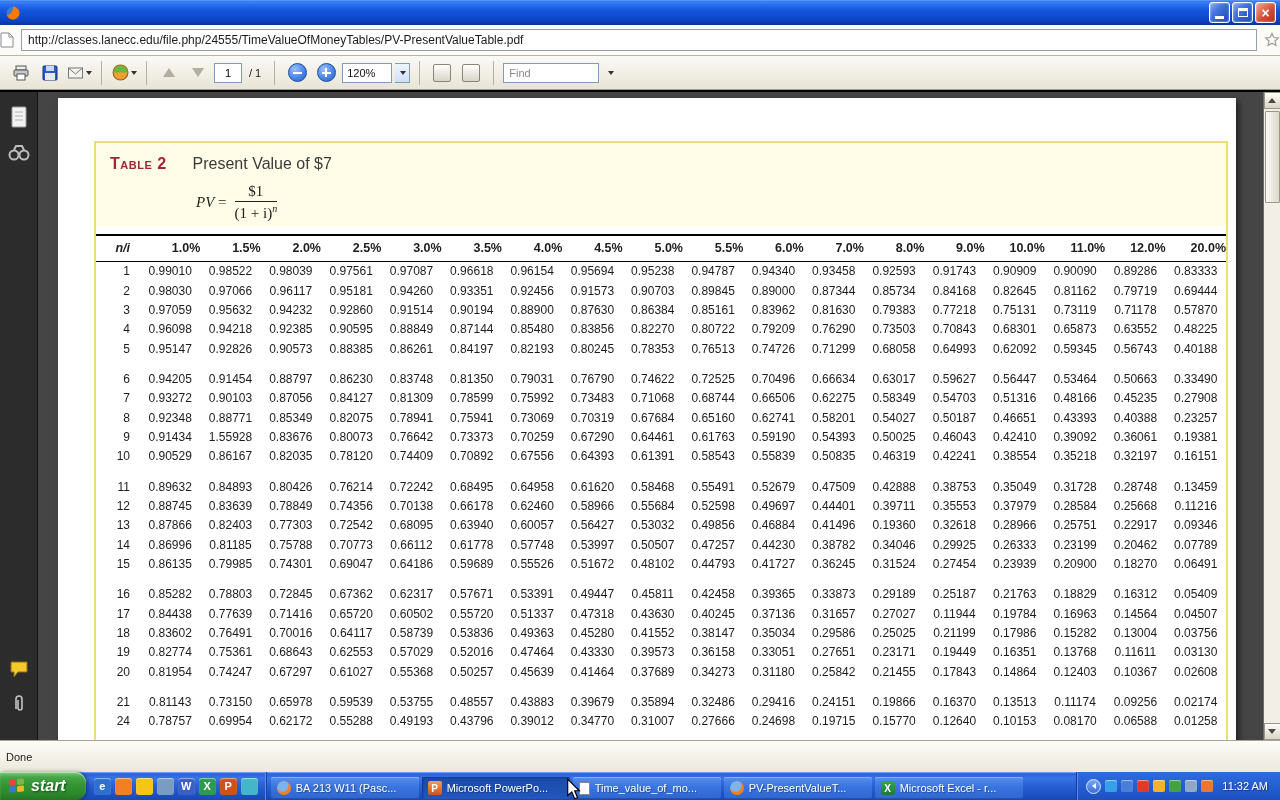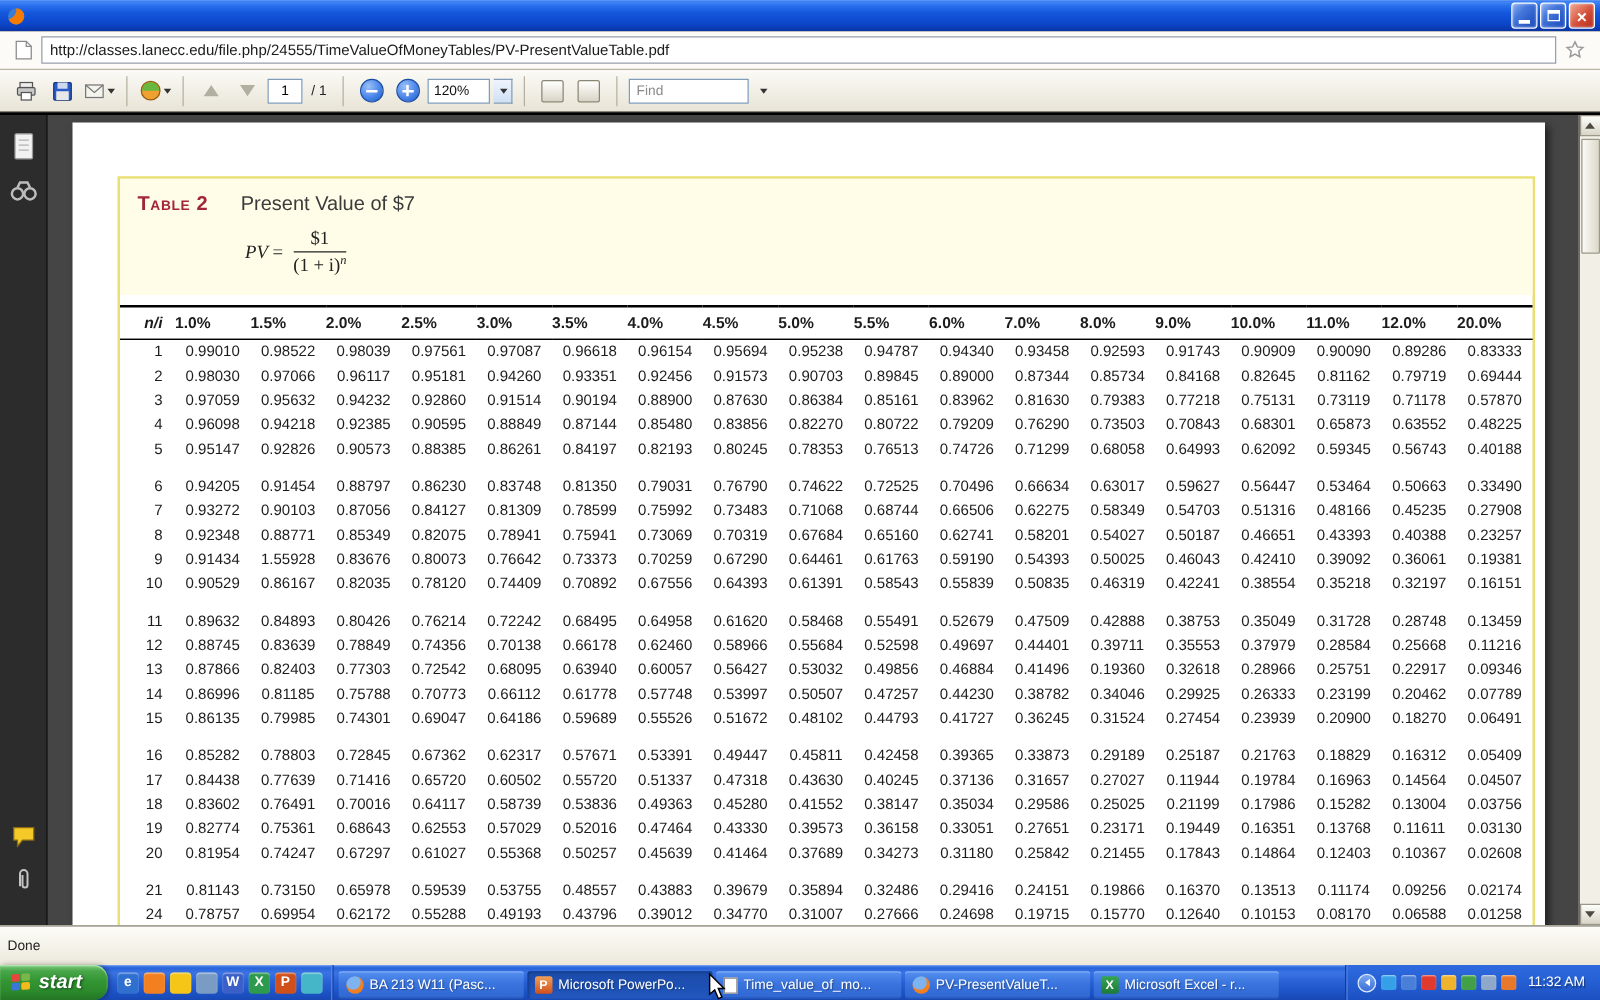--- a/index.html
+++ b/index.html
@@ -15,21 +15,21 @@
   .win-buttons { display:flex; gap:2px; }
   .win-btn { width:21px; height:21px; border:1px solid #fff; border-radius:3px; position:relative;
     background:linear-gradient(135deg,#8fb0ef 0%,#4679dc 35%,#2e5fcb 65%,#1f4cba 100%);
     box-shadow:inset 0 0 2px rgba(255,255,255,.7); display:flex; align-items:center; justify-content:center; }
   .win-btn.close { background:linear-gradient(135deg,#f2ab93 0%,#e0715a 35%,#cf4934 60%,#b33020 100%); }
   .glyph-min { width:9px; height:3px; background:#fff; align-self:flex-end; margin:0 auto 3px auto; }
   .glyph-max { width:10px; height:9px; border:1px solid #fff; border-top:3px solid #fff; }
   .glyph-close { color:#fff; font-size:14px; font-weight:bold; line-height:1; }
 
   
-  .addressbar { height:31px; background:#fcfbf8; border-bottom:1px solid #b9b5a4; display:flex; align-items:center; padding:0 12px; gap:7px; }
+  .addressbar { height:31px; background:#fcfbf8; border-bottom:1px solid #b9b5a4; display:flex; align-items:center; padding:0 0; gap:7px; }
   .url-field { flex:1; height:22px; border:1px solid #96a0ac; background:#fff; display:flex; align-items:center; padding:0 6px; font-size:12px; color:#1a1a1a; overflow:hidden; white-space:nowrap; }
 
   
   .pdf-toolbar { height:34px; background:linear-gradient(#fbfaf6,#e8e4d6); border-bottom:1px solid #a39f8e; display:flex; align-items:center; padding:0 8px; gap:3px; }
   .tb-btn { height:26px; min-width:26px; display:flex; align-items:center; justify-content:center; border-radius:2px; }
   .tb-sep { width:1px; height:24px; background:#b5b1a0; margin:0 6px; }
   .dd-arrow { width:0; height:0; border-left:3px solid transparent; border-right:3px solid transparent; border-top:4px solid #333; margin-left:2px; }
   .tri-up-dis { width:0; height:0; border-left:6px solid transparent; border-right:6px solid transparent; border-bottom:9px solid #b2aea0; }
   .tri-down-dis { width:0; height:0; border-left:6px solid transparent; border-right:6px solid transparent; border-top:9px solid #b2aea0; }
   .page-input { width:28px; height:20px; border:1px solid #7f9db9; background:#fff; font-size:11px; text-align:center; font-family:"Liberation Sans",sans-serif; }
@@ -55,33 +55,33 @@
   
   .scrollbar { width:17px; background:#f2f0e6; border-left:1px solid #6a6a6a; display:flex; flex-direction:column; align-items:center; }
   .scroll-btn { width:17px; height:17px; background:linear-gradient(#fdfdfa,#d9d5c7); border:1px solid #9b9789; display:flex; align-items:center; justify-content:center; }
   .s-tri-up { width:0; height:0; border-left:4px solid transparent; border-right:4px solid transparent; border-bottom:5px solid #4c4a40; }
   .s-tri-down { width:0; height:0; border-left:4px solid transparent; border-right:4px solid transparent; border-top:5px solid #4c4a40; }
   .scroll-thumb { width:15px; height:92px; margin-top:2px; background:linear-gradient(90deg,#fbfaf6,#dcd8ca); border:1px solid #9b9789; border-radius:1px; }
   .scroll-track-rest { flex:1; }
 
   
   .table-box { margin:43px 8px 0 36px; border:2px solid #e9df72; background:#fff; padding-bottom:8px; }
-  .box-header { background:#fffce8; padding:12px 14px 14px; }
+  .box-header { background:#fffce8; padding:12px 14px 4px; }
   .box-title-row { display:flex; align-items:baseline; gap:26px; }
   .tbl-label { font-variant:small-caps; font-weight:bold; color:#a32638; font-size:16px; letter-spacing:.5px; }
   .tbl-title { font-size:16px; color:#3b3b3b; font-weight:500; }
   .formula { margin:10px 0 0 86px; font-family:"Liberation Serif", serif; font-size:15px; color:#222; display:flex; align-items:center; gap:8px; }
   .formula .lhs i { font-style:italic;font-family:Liberation Serif, serif; }
   .frac { display:inline-flex; flex-direction:column; text-align:center; }
   .frac .num { border-bottom:1px solid #222; padding:0 8px 1px; }
   .frac .den { padding-top:1px; }
   .frac sup { font-size:10px; font-style:italic; }
 
   table.pv { width:100%; border-collapse:collapse; table-layout:fixed; margin-top:8px; font-size:12px; color:#1c1c1c; }
-  table.pv thead th { border-top:2px solid #000; border-bottom:1px solid #000; font-weight:bold; font-size:12.5px; padding:5px 0 6px; text-align:left; }
+  table.pv thead th { border-top:2px solid #000; border-bottom:1px solid #000; font-weight:bold; font-size:12.5px; padding:5px 0 6px; text-align:right; }
   table.pv th.col-n, table.pv td.col-n { width:44px; text-align:right; padding-right:10px; }
   table.pv thead th.col-n { font-style:italic; }
   table.pv td { text-align:center; padding:3.2px 0; line-height:13px; }
   table.pv tr.group-start td { padding-top:14px; }
 
   
   .statusbar { height:32px; background:linear-gradient(#fdfcf8,#ece9db); border-top:1px solid #a8a494; display:flex; align-items:center; padding:0 6px; font-size:11px; color:#222; }
 
   
   .taskbar { height:28px; display:flex; align-items:stretch;

